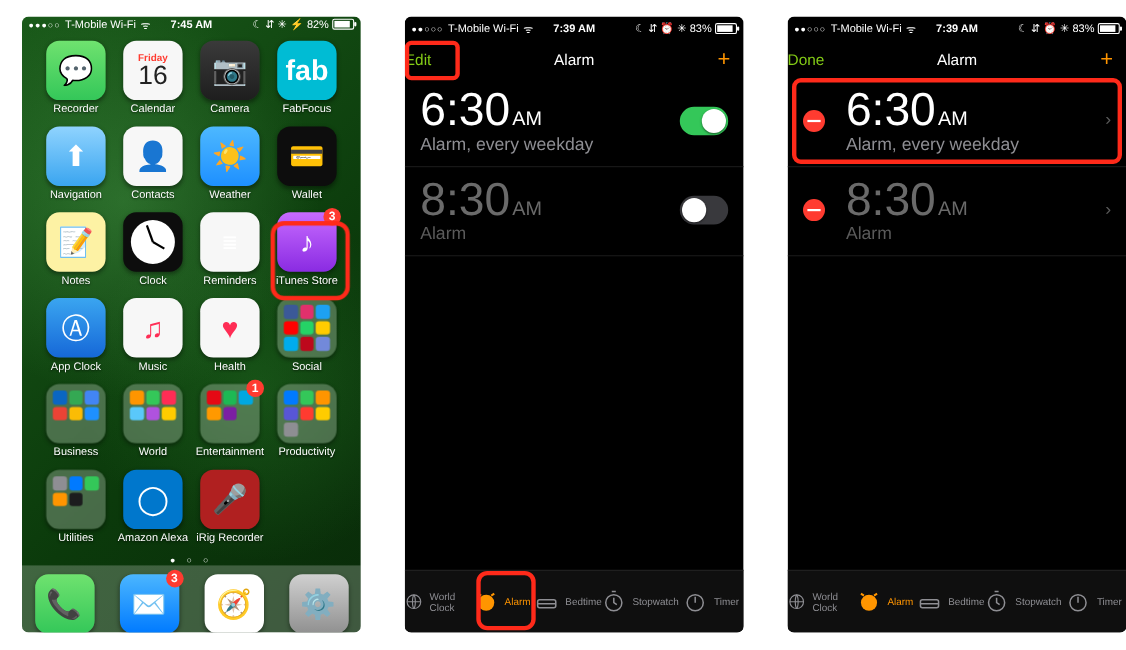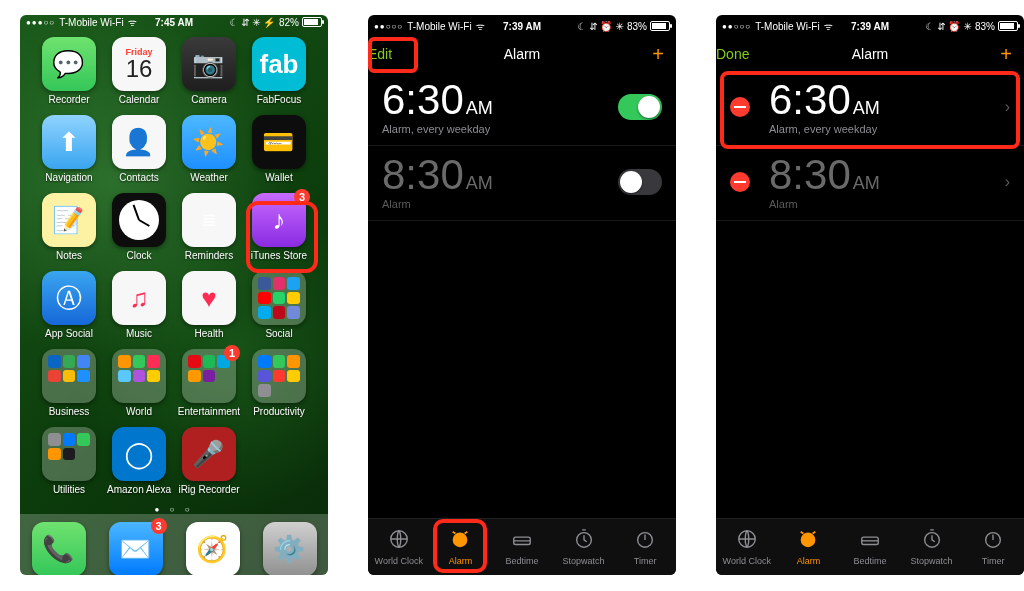--- a/index.html
+++ b/index.html
@@ -159,41 +159,41 @@
 
   .alarm-list{flex:1;}
   .alarm-row{
     border-bottom:1px solid #1a1a1a;
     padding:8px 14px 10px;
     display:flex;align-items:center;gap:19px;
     position:relative;
   }
   .alarm-time{font-size:42px;font-weight:200;line-height:1;}
   .alarm-ampm{font-size:18px;font-weight:300;margin-left:2px;}
-  .alarm-sub{font-size:11px;color:#8e8e93;margin-top:2px;}
+  .alarm-sub{font-size:16px;color:#8e8e93;margin-top:2px;}
   .alarm-off .alarm-time,.alarm-off .alarm-ampm{color:#6a6a6a;}
   .alarm-off .alarm-sub{color:#5a5a5a;}
 
   .toggle{width:44px;height:26px;border-radius:13px;margin-left:auto;position:relative;}
   .toggle .knob{width:22px;height:22px;background:#fff;border-radius:50%;position:absolute;top:2px;box-shadow:0 1px 2px rgba(0,0,0,.5);}
   .toggle-on{background:#34c759;} .toggle-on .knob{right:2px;}
   .toggle-off{background:#39393d;} .toggle-off .knob{left:2px;}
 
   .delete-btn{
     width:20px;height:20px;border-radius:50%;background:#ff3b30;
     position:relative;flex:0 0 auto;
   }
   .delete-btn:after{content:"";position:absolute;left:4px;right:4px;top:9px;height:2px;background:#fff;}
   .chevron{margin-left:auto;color:#5a5a5a;font-size:16px;}
 
   .tabbar{
     height:56px;background:#0f0f0f;border-top:1px solid #222;
     display:flex;
   }
-  .tab{flex:1;display:flex;flex-direction:column;align-items:center;justify-content:center;color:#8e8e93;font-size:9px;gap:6px;}
+  .tab{flex:1;display:flex;flex-direction:row;align-items:center;justify-content:center;color:#8e8e93;font-size:9px;gap:6px;}
   .tab svg{width:22px;height:22px;}
   .tab.active{color:#ff9500;}
   .tab.active svg{color:#ff9500;}
 
 </style>
 </head>
 <body>
 
 <div class="stage">
 
@@ -267,21 +267,21 @@
             <span class="lbl">Reminders</span>
           </div>
 
     <div class="app">
             <div class="icon" style="background:linear-gradient(#c76bff,#8a2be2);">♪</div>
             <span class="badge">3</span>
             <span class="lbl">iTunes Store</span>
           </div>
     <div class="app">
             <div class="icon c-appstore">Ⓐ</div>
-            <span class="lbl">App Social</span>
+            <span class="lbl">App Clock</span>
           </div>
     <div class="app">
             <div class="icon c-white" style="color:#ff2d55;">♫</div>
             <span class="lbl">Music</span>
           </div>
     <div class="app">
             <div class="icon c-white" style="color:#ff2d55;">♥</div>
             <span class="lbl">Health</span>
           </div>
 

